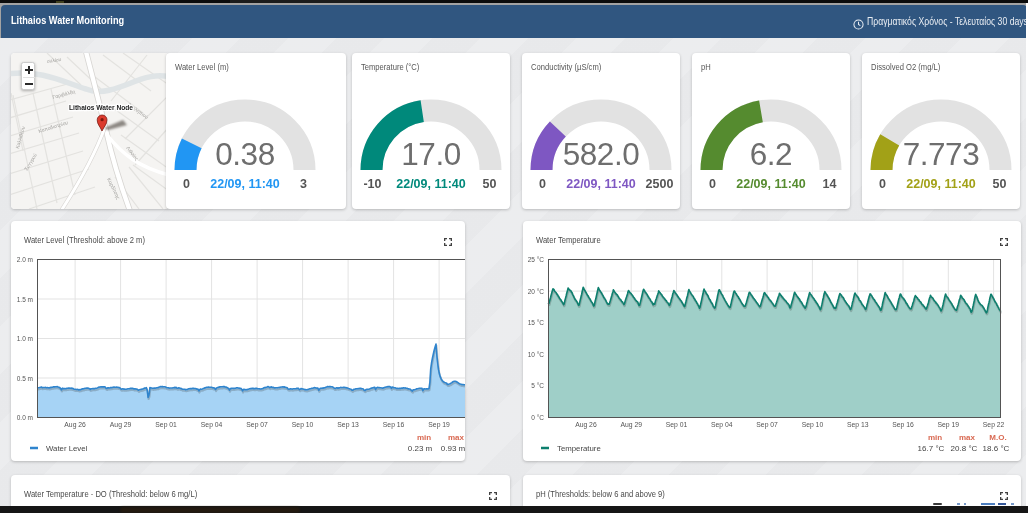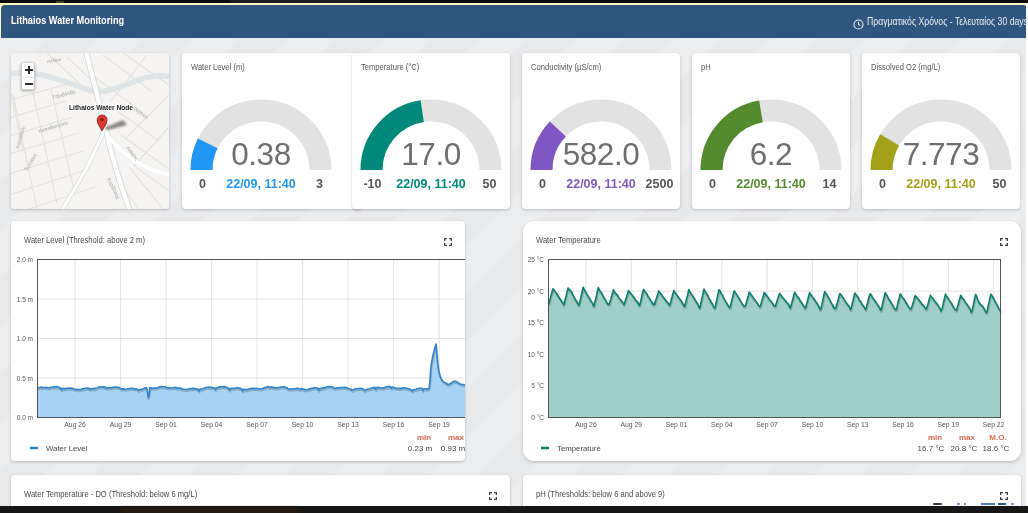--- a/index.html
+++ b/index.html
@@ -1,15 +1,15 @@
 <!DOCTYPE html>
 <html><head><meta charset="utf-8"><style>
 * { margin:0; padding:0; box-sizing:border-box; }
 body { font-family:"Liberation Sans",sans-serif; }
-#wrap { position:relative; width:1028px; height:513px; overflow:hidden; background:#fef9c3; }
+#wrap { position:relative; width:1028px; height:513px; overflow:hidden; background:#a3a3a3; }
 #content { position:absolute; left:0; top:38px; width:1026px; height:468px;
   background:#eaebed;
   background-image:repeating-linear-gradient(135deg, rgba(255,255,255,0.10) 0 34px, rgba(0,0,0,0.006) 34px 68px); }
 .card { position:absolute; background:#fff; border-radius:4px; box-shadow:0 1px 3px rgba(0,0,0,0.22); overflow:hidden; }
 .gtitle { position:absolute; left:9px; top:8px; font-size:9.5px; color:#565656; transform:scaleX(0.8); transform-origin:left top; white-space:nowrap; }
 .ctitle { position:absolute; left:13px; top:13px; font-size:9.5px; color:#4a4a4a; transform:scaleX(0.8); transform-origin:left top; white-space:nowrap; }
 .fsic { position:absolute; right:13px; top:17px; width:8px; height:8px; } .fsic svg { display:block; }
 svg text { font-family:"Liberation Sans",sans-serif; }
 </style></head><body>
 <div id="wrap">
@@ -78,21 +78,21 @@
  <circle cx="91.1" cy="66.7" r="1.6" fill="#7e180e"></circle>
 </svg>
 <div style="position:absolute;left:10px;top:9px;width:14px;height:28px;background:#fff;border:1px solid #ccc;border-radius:2.5px;box-shadow:0 1px 3px rgba(0,0,0,0.3);">
   <div style="position:absolute;left:3.2px;top:6.3px;width:7.6px;height:1.7px;background:#2b2b2b;"></div>
   <div style="position:absolute;left:6.2px;top:3.3px;width:1.7px;height:7.6px;background:#2b2b2b;"></div>
   <div style="position:absolute;left:1px;top:13.5px;width:12px;height:1px;background:#e2e2e2;"></div>
   <div style="position:absolute;left:3.2px;top:19.8px;width:7.6px;height:1.8px;background:#2b2b2b;"></div>
 </div>
     </div>
 
-<div class="card" style="left:182px;top:53px;width:180px;height:156px;">
+<div class="card" style="left:166px;top:53px;width:180px;height:156px;">
   <div class="gtitle">Water Level (m)</div>
   <svg width="158" height="156" style="position:absolute;left:0;top:0;">
     <path d="M 19.5,117.0 A 59.5,59.5 0 0 1 138.5,117.0" stroke="#e2e2e2" stroke-width="22.0" fill="none"></path>
     <path d="M 19.5,117.0 A 59.5,59.5 0 0 1 25.75,90.45" stroke="#2196f3" stroke-width="22.0" fill="none"></path>
     <text x="79" y="112" text-anchor="middle" font-size="31.5" font-weight="500" fill="#6e6e6e" letter-spacing="-0.5">0.38</text>
     <text x="20.5" y="135" text-anchor="middle" font-size="12.5" font-weight="600" fill="#545454">0</text>
     <text x="137.5" y="135" text-anchor="middle" font-size="12.5" font-weight="600" fill="#545454">3</text>
     <text x="79" y="135" text-anchor="middle" font-size="12.5" font-weight="700" fill="#2196f3">22/09, 11:40</text>
   </svg>
 </div>
@@ -184,21 +184,21 @@
   <line x1="19" y1="227" x2="27" y2="227" stroke="#2f84cd" stroke-width="2.6"></line>
   <text x="35" y="230" font-size="7.8" fill="#454545">Water Level</text>
   <text x="413" y="219" text-anchor="middle" font-size="8" font-weight="700" fill="#d96952">min</text>
   <text x="445" y="219" text-anchor="middle" font-size="8" font-weight="700" fill="#d96952">max</text>
   <text x="476" y="219" text-anchor="middle" font-size="8" font-weight="700" fill="#d96952">M.O.</text>
   <text x="409" y="230" text-anchor="middle" font-size="8" fill="#454545">0.23 m</text>
   <text x="442" y="230" text-anchor="middle" font-size="8" fill="#454545">0.93 m</text>
   <text x="474" y="230" text-anchor="middle" font-size="8" fill="#454545">0.38 m</text>
 </svg>
   </div>
-  <div class="card" style="left:523px;top:221px;width:498px;height:240px;border-radius:11px;">
+  <div class="card" style="left:523px;top:221px;width:498px;height:240px;">
     <div class="ctitle">Water Temperature</div>
     <div class="fsic">
         <svg width="8" height="8" viewBox="0 0 24 24" fill="#424242">
           <path d="M0 0h9v4H4v5H0V0zm15 0h9v9h-4V4h-5V0zM0 15h4v5h5v4H0v-9zm20 0h4v9h-9v-4h5v-5z"></path>
         </svg>
       </div>
     <svg width="498" height="240" style="position:absolute;left:0;top:0;">
   <text x="21" y="41.0" text-anchor="end" font-size="6.5" fill="#545454">25 °C</text>
 <line x1="25" y1="70.1" x2="478" y2="70.1" stroke="#e3e3e3" stroke-width="1"></line>
 <text x="21" y="72.6" text-anchor="end" font-size="6.5" fill="#545454">20 °C</text>

